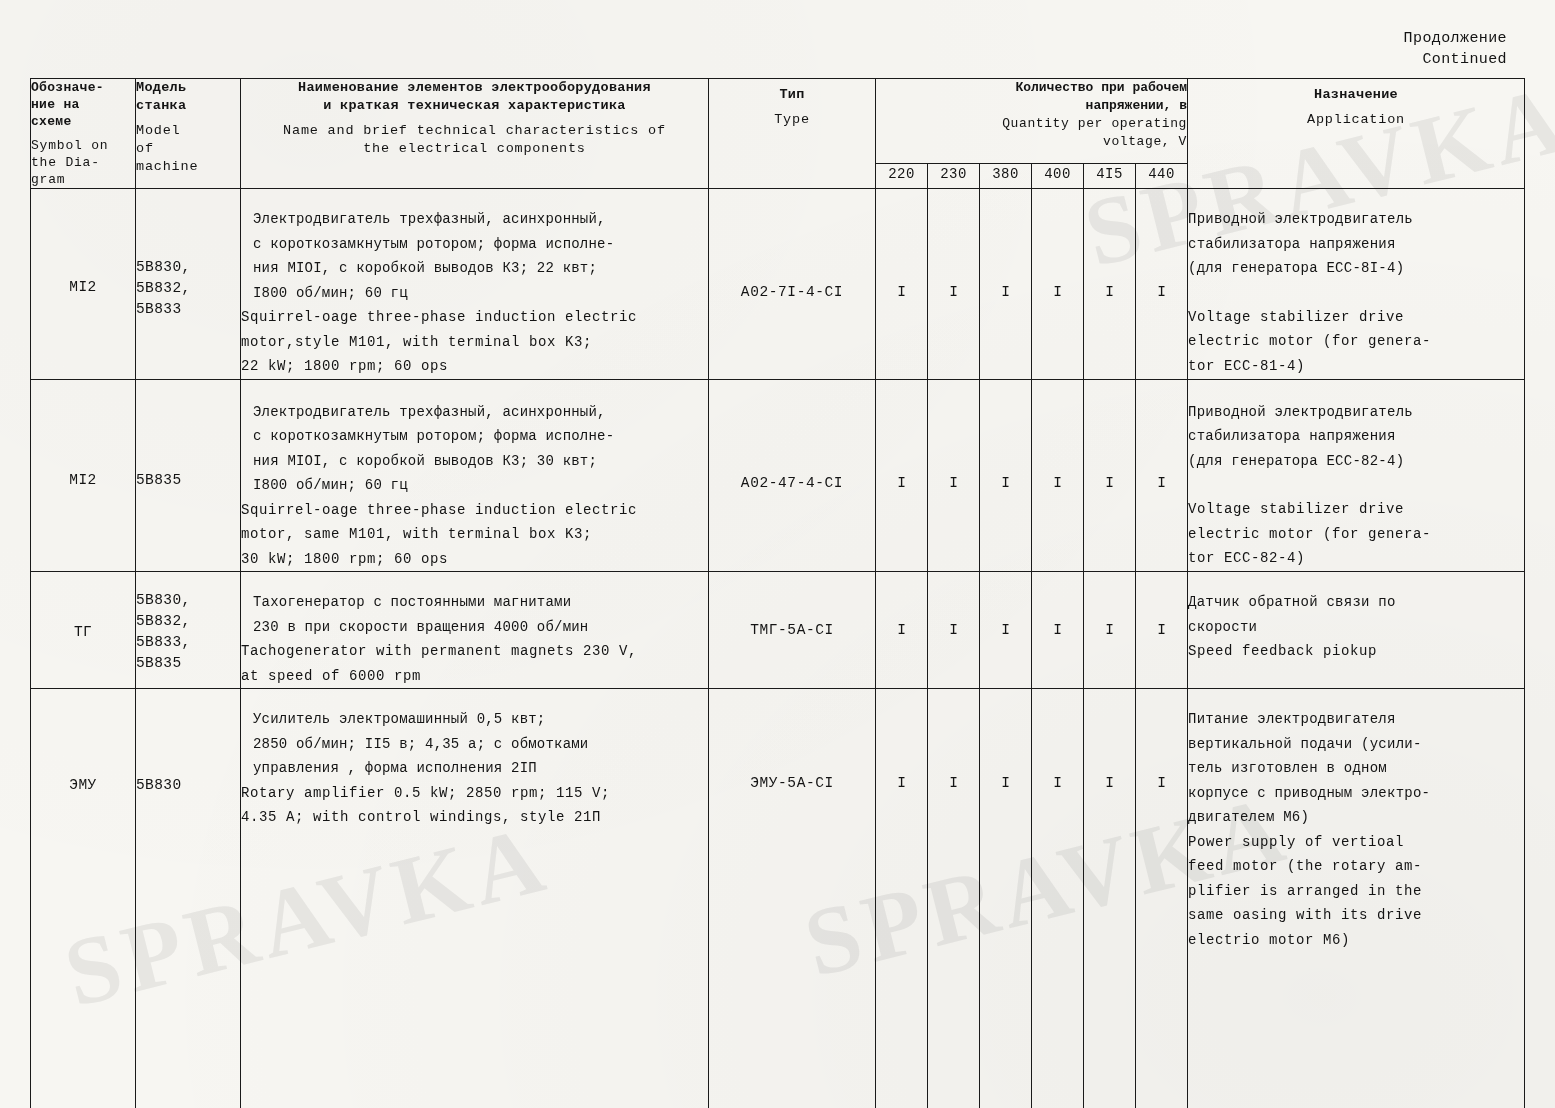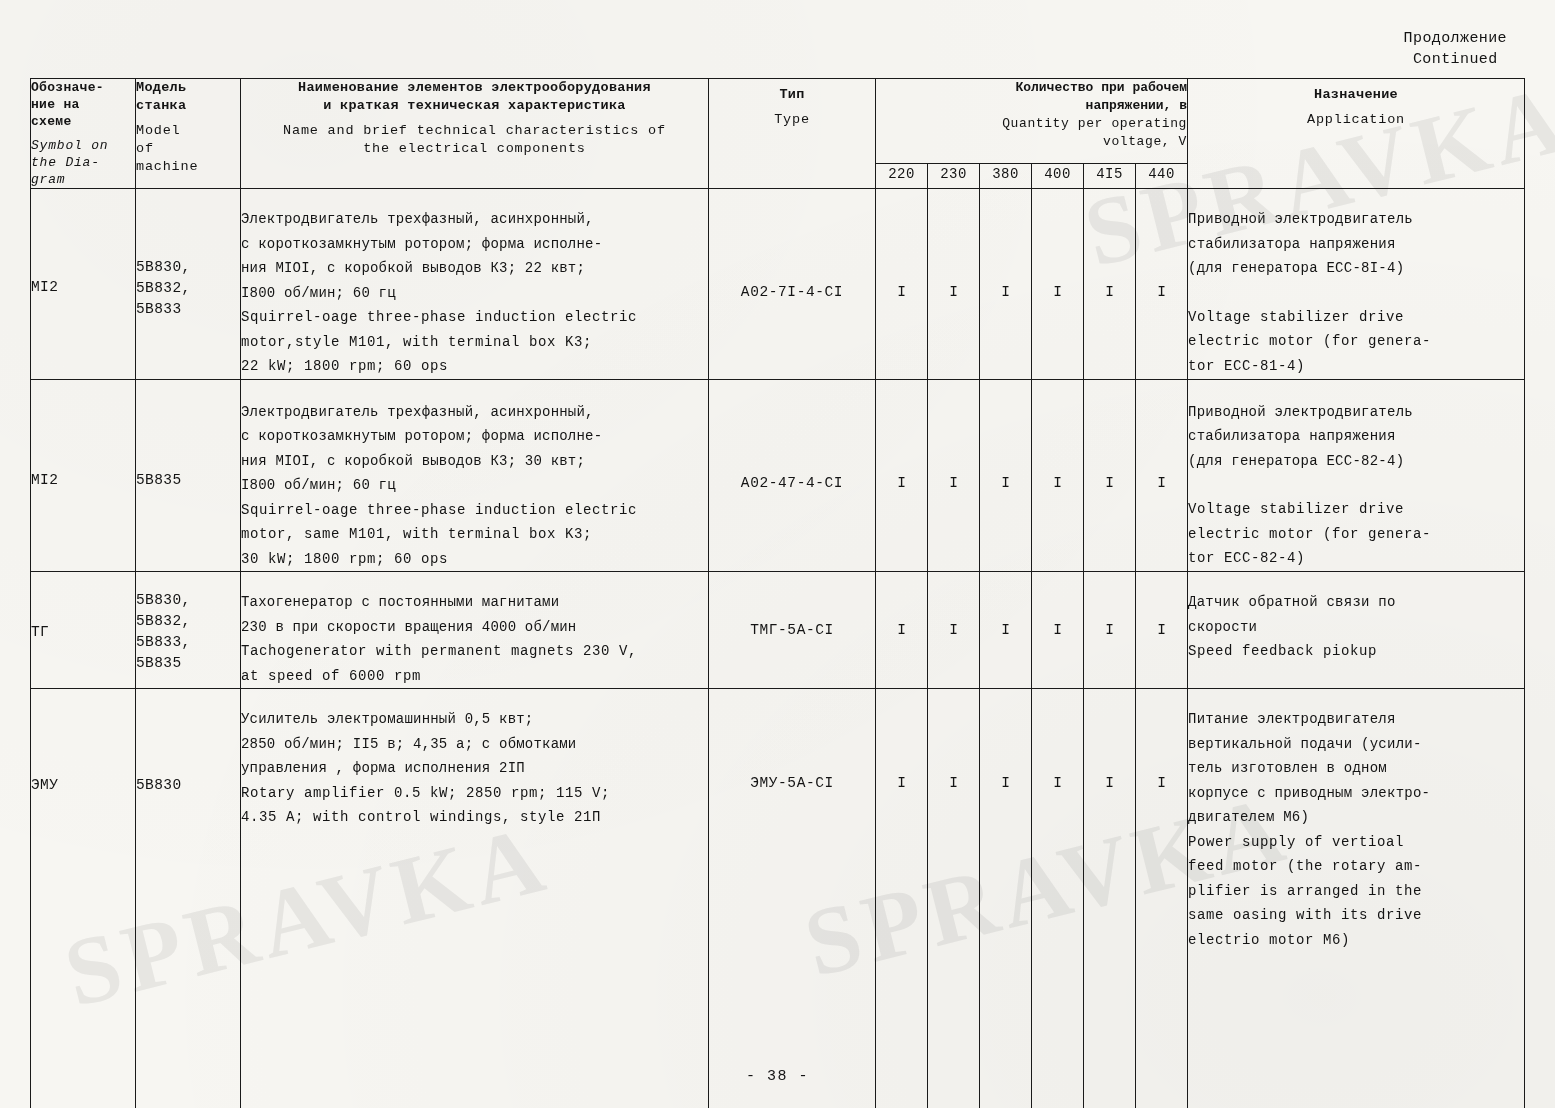--- a/index.html
+++ b/index.html
@@ -42,21 +42,21 @@
     user-select: none;
   }
   .wm1 { left: 60px;  top: 860px; font-size: 96px; }
   .wm2 { left: 800px; top: 830px; font-size: 96px; }
   .wm3 { left: 1080px; top: 120px; font-size: 96px; }
 
   .continuation {
     position: absolute;
     right: 48px;
     top: 28px;
-    text-align: center;
+    text-align: right;
     font-size: 15px;
     line-height: 21px;
     letter-spacing: 0.4px;
   }
 
   table.doc {
     position: absolute;
     left: 30px;
     top: 78px;
     width: 1494px;
@@ -80,21 +80,21 @@
   .hcell .ru { font-weight: bold; }
   .hcell .en { font-weight: normal; letter-spacing: 0.8px; }
   .hcell .sp { display:block; height: 7px; }
 
   .h-sym {
     text-align: left;
     padding: 5px 4px 5px 5px;
     font-size: 13px;
     line-height: 17px;
   }
-  .h-sym .en { font-weight: normal; font-style: italic; }
+  .h-sym .en { font-weight: normal; }
   .h-model { text-align: left; padding-left: 10px; }
 
   .volt-head {
     text-align: right;
     font-size: 13px;
     line-height: 18px;
     padding: 5px 4px;
     font-weight: bold;
   }
   .volt-head .en { font-weight: normal; letter-spacing: 0.6px; }
@@ -105,30 +105,30 @@
     padding: 4px 0;
     font-weight: normal;
     letter-spacing: 0.5px;
   }
 
   td.sym, td.model {
     font-size: 14.5px;
     line-height: 21px;
     letter-spacing: 0.4px;
   }
-  td.sym { text-align: left; padding: 8px 0 0 18px; }
+  td.sym { text-align: center; padding: 8px 0 0 18px; }
   td.model { text-align: left; padding: 8px 0 0 14px; }
 
   td.desc {
     font-size: 14px;
     line-height: 24.5px;
     padding: 8px 8px 8px 14px;
     letter-spacing: 0.25px;
   }
-  td.desc .ru { letter-spacing: 0.2px; }
+  td.desc .ru { letter-spacing: 0.2px; margin-left: 12px; }
   td.desc .en { letter-spacing: 0.6px; }
 
   td.type {
     text-align: center;
     font-size: 14.5px;
     letter-spacing: 0.6px;
     padding-top: 8px;
   }
   td.qty {
     text-align: center;
@@ -362,14 +362,13 @@
           <div class="en">Power supply of vertioal</div>
           <div class="en">feed motor (the rotary am-</div>
           <div class="en">plifier is arranged in the</div>
           <div class="en">same oasing with its drive</div>
           <div class="en">electrio motor M6)</div>
         </td>
       </tr>
     </tbody>
   </table>
 
-  <div class="pagenum">- 38 -</div>
 </div>
 
 </body></html>

